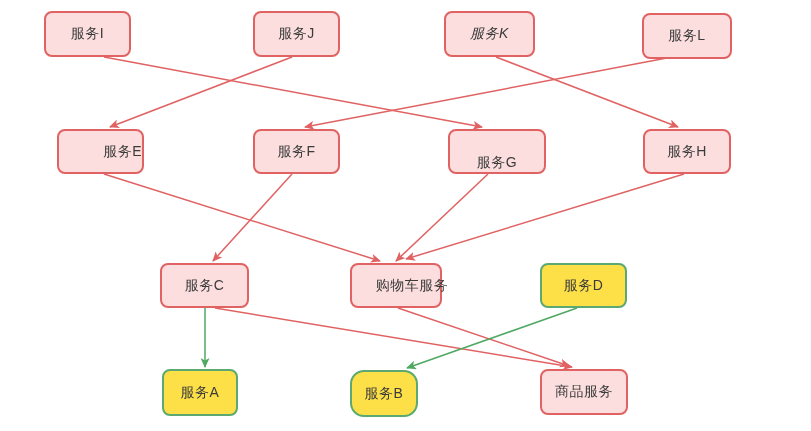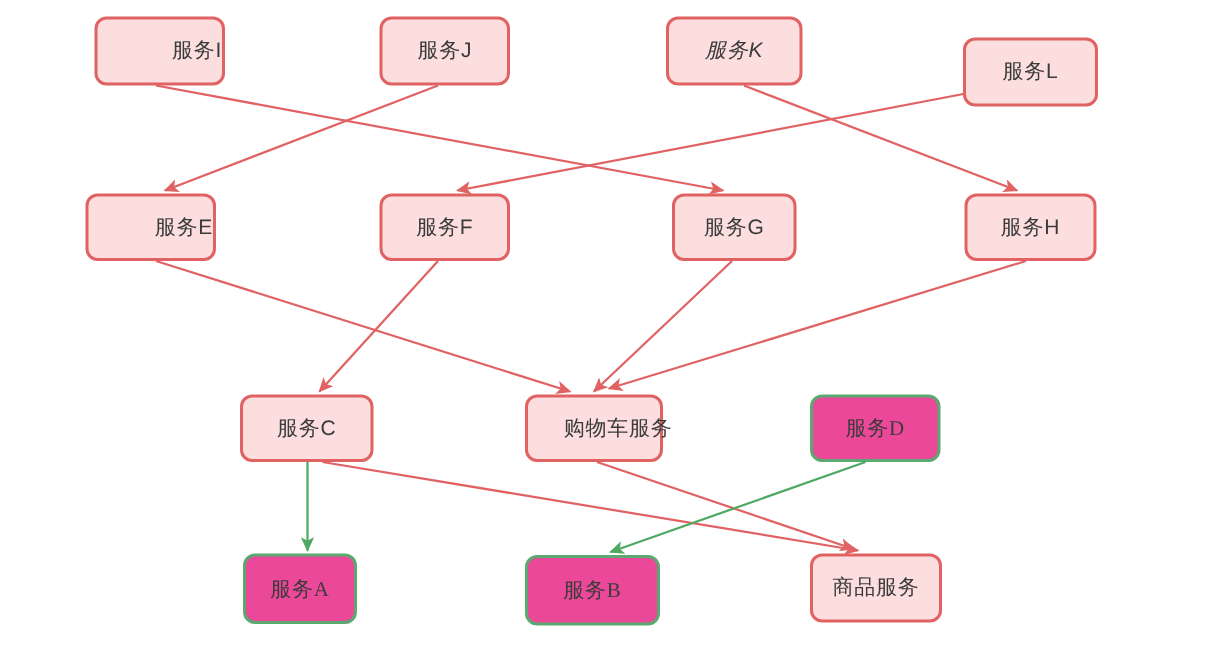--- a/index.html
+++ b/index.html
@@ -30,23 +30,22 @@
     border: 2px solid transparent;
     display: flex;
     align-items: center;
     justify-content: center;
   }
   #nodes .node.red {
     background: #fcdede;
     border-color: #e06262;
   }
   #nodes .node.green {
-    background: #ec4899;
+    background: #fde047;
     border-color: #5ba870;
-    font-family: Liberation Serif, serif;
   }
   #nodes .node .label {
     font-size: 14px;
     color: #3b3b3b;
     letter-spacing: 0.5px;
     white-space: nowrap;
   }
 </style>
 </head>
 <body>
@@ -68,56 +67,56 @@
       <line x1="104" y1="174" x2="380" y2="261" stroke="#e06262" stroke-width="1.5" marker-end="url(#arrow-red)"></line>
       <line x1="292" y1="174" x2="213" y2="261" stroke="#e06262" stroke-width="1.5" marker-end="url(#arrow-red)"></line>
       <line x1="488" y1="174" x2="396" y2="261" stroke="#e06262" stroke-width="1.5" marker-end="url(#arrow-red)"></line>
       <line x1="684" y1="174" x2="406" y2="259" stroke="#e06262" stroke-width="1.5" marker-end="url(#arrow-red)"></line>
       <line x1="205" y1="308" x2="205" y2="367" stroke="#4fa963" stroke-width="1.5" marker-end="url(#arrow-green)"></line>
       <line x1="215" y1="308" x2="572" y2="367" stroke="#e06262" stroke-width="1.5" marker-end="url(#arrow-red)"></line>
       <line x1="398" y1="308" x2="569" y2="366" stroke="#e06262" stroke-width="1.5" marker-end="url(#arrow-red)"></line>
       <line x1="577" y1="308" x2="407" y2="368" stroke="#4fa963" stroke-width="1.5" marker-end="url(#arrow-green)"></line>
     </svg>
   <div id="nodes">
-      <div class="node red" style="left: 63px; top: 11px; width: 87px; height: 46px; justify-content: flex-end;">
+      <div class="node red" style="left: 44px; top: 11px; width: 87px; height: 46px;">
         <span class="label">服务I</span>
       </div>
       <div class="node red" style="left: 253px; top: 11px; width: 87px; height: 46px;">
         <span class="label">服务J</span>
       </div>
       <div class="node red" style="left: 444px; top: 11px; width: 91px; height: 46px; font-style: italic;">
         <span class="label">服务K</span>
       </div>
-      <div class="node red" style="left: 642px; top: 25px; width: 90px; height: 46px;">
+      <div class="node red" style="left: 642px; top: 13px; width: 90px; height: 46px;">
         <span class="label">服务L</span>
       </div>
       <div class="node red" style="left: 57px; top: 129px; width: 87px; height: 45px; justify-content: flex-end;">
         <span class="label">服务E</span>
       </div>
       <div class="node red" style="left: 253px; top: 129px; width: 87px; height: 45px;">
         <span class="label">服务F</span>
       </div>
-      <div class="node red" style="left: 448px; top: 129px; width: 83px; height: 45px;">
+      <div class="node red" style="left: 448px; top: 129px; width: 98px; height: 45px; align-items: flex-end;">
         <span class="label">服务G</span>
       </div>
       <div class="node red" style="left: 643px; top: 129px; width: 88px; height: 45px;">
         <span class="label">服务H</span>
       </div>
       <div class="node red" style="left: 160px; top: 263px; width: 89px; height: 45px;">
         <span class="label">服务C</span>
       </div>
       <div class="node red" style="left: 350px; top: 263px; width: 92px; height: 45px; padding-left: 32px;">
         <span class="label">购物车服务</span>
       </div>
       <div class="node green" style="left: 540px; top: 263px; width: 87px; height: 45px;">
         <span class="label">服务D</span>
       </div>
       <div class="node green" style="left: 162px; top: 369px; width: 76px; height: 47px;">
         <span class="label">服务A</span>
       </div>
-      <div class="node green" style="left: 350px; top: 370px; width: 90px; height: 47px;">
+      <div class="node green" style="left: 350px; top: 370px; width: 68px; height: 47px; border-radius: 14px;">
         <span class="label">服务B</span>
       </div>
       <div class="node red" style="left: 540px; top: 369px; width: 88px; height: 46px;">
         <span class="label">商品服务</span>
       </div>
     </div>
 </div>
 
 </body></html>

